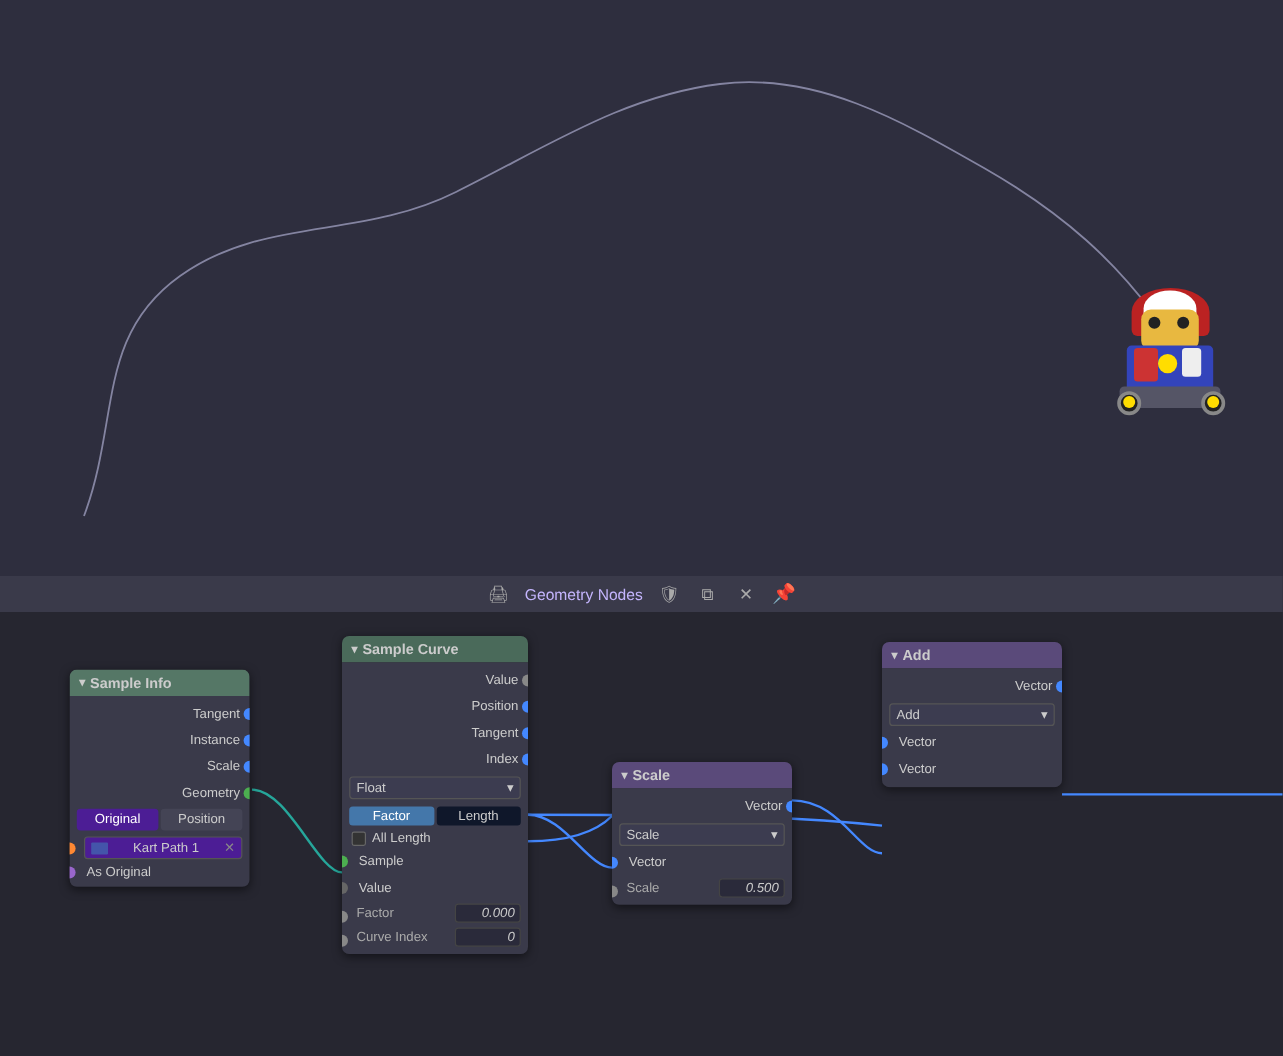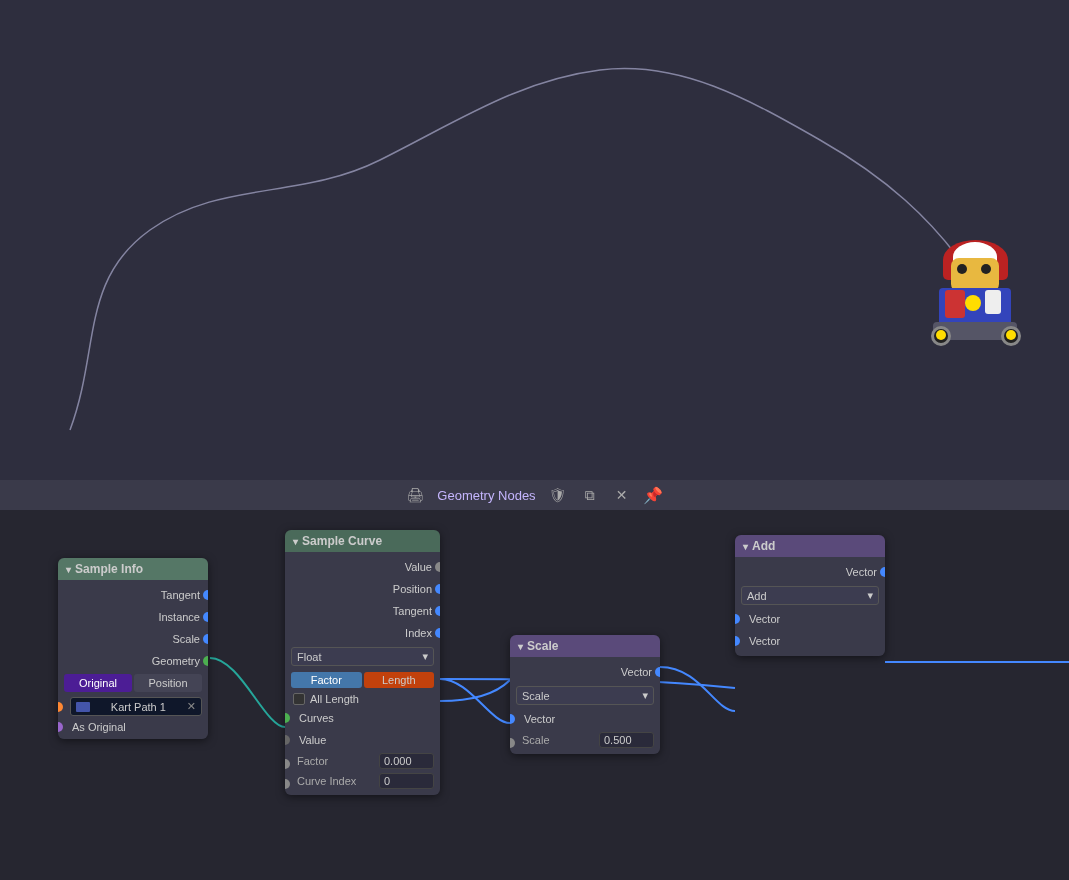--- a/index.html
+++ b/index.html
@@ -182,21 +182,21 @@
     }
 
     
     .btn-row {
       display: flex;
       gap: 2px;
       padding: 3px 6px;
     }
     .btn-small {
       flex: 1;
-      background: #c2410c;
+      background: #0f172a;
       border: none;
       color: #ccc;
       padding: 2px 4px;
       border-radius: 3px;
       font-size: 11px;
       cursor: pointer;
       text-align: center;
     }
     .btn-small.active {
       background: #4477aa;
@@ -255,20 +255,22 @@
       color: #aaa;
     }
     .value-input {
       background: #2a2a3a;
       border: 1px solid #444;
       color: #ccc;
       padding: 1px 4px;
       border-radius: 3px;
       font-size: 11px;
       width: 55px;
+      text-align: right;
+      font-style: italic;
     }
 
     
     .checkbox-row {
       display: flex;
       align-items: center;
       padding: 2px 8px;
       gap: 5px;
       font-size: 11px;
     }
@@ -371,21 +373,21 @@
         <div class="socket socket-right socket-green" style="top:6px;"></div>
       </div>
 
       <div class="btn-toggle-row">
         <button class="btn-toggle active">Original</button>
         <button class="btn-toggle">Position</button>
       </div>
 
       <div style="padding:3px 6px;position:relative;">
         <div class="socket socket-left socket-orange" style="top:8px;"></div>
-        <div style="background:#0f172a;border:1px solid #555;border-radius:3px;padding:2px 5px;display:flex;align-items:center;justify-content:space-between;font-size:11px;margin-left:6px;">
+        <div style="background:#4c1d95;border:1px solid #555;border-radius:3px;padding:2px 5px;display:flex;align-items:center;justify-content:space-between;font-size:11px;margin-left:6px;">
           <span style="display:inline-block;width:14px;height:10px;background:#4455aa;border-radius:1px;margin-right:4px;"></span>
           <span>Kart Path 1</span>
           <span style="color:#888;margin-left:4px;">✕</span>
         </div>
       </div>
 
       <div style="padding:2px 6px;position:relative;display:flex;align-items:center;gap:5px;font-size:11px;">
         <div class="socket socket-left socket-purple" style="top:3px;"></div>
         <span style="margin-left:8px;">As Original</span>
       </div>
@@ -428,21 +430,21 @@
         <button class="btn-small">Length</button>
       </div>
 
       <div class="checkbox-row">
         <div class="checkbox-dot"></div>
         <span>All Length</span>
       </div>
 
       <div style="padding:2px 6px;position:relative;display:flex;align-items:center;font-size:11px;height:22px;">
         <div class="socket socket-left socket-green" style="top:6px;"></div>
-        <span style="margin-left:8px;">Curves</span>
+        <span style="margin-left:8px;">Sample</span>
       </div>
       <div style="padding:2px 6px;position:relative;display:flex;align-items:center;font-size:11px;height:22px;">
         <div class="socket socket-left socket-gray" style="top:6px;background:#666;"></div>
         <span style="margin-left:8px;">Value</span>
       </div>
 
       <div class="value-field-row">
         <div class="socket socket-left socket-gray" style="top:8px;"></div>
         <span class="value-label" style="margin-left:6px;">Factor</span>
         <div class="value-input">0.000</div>

